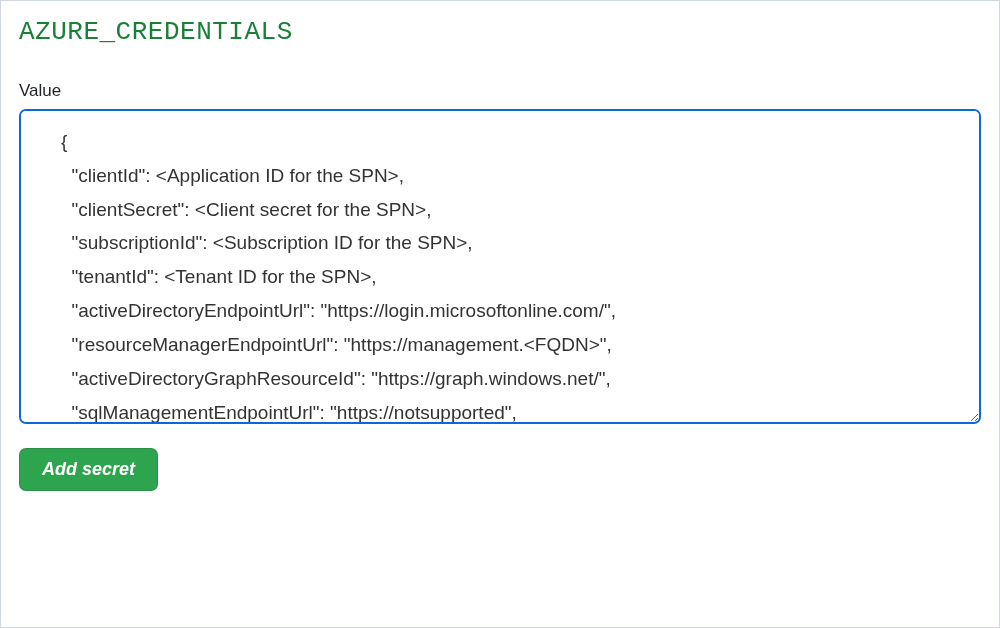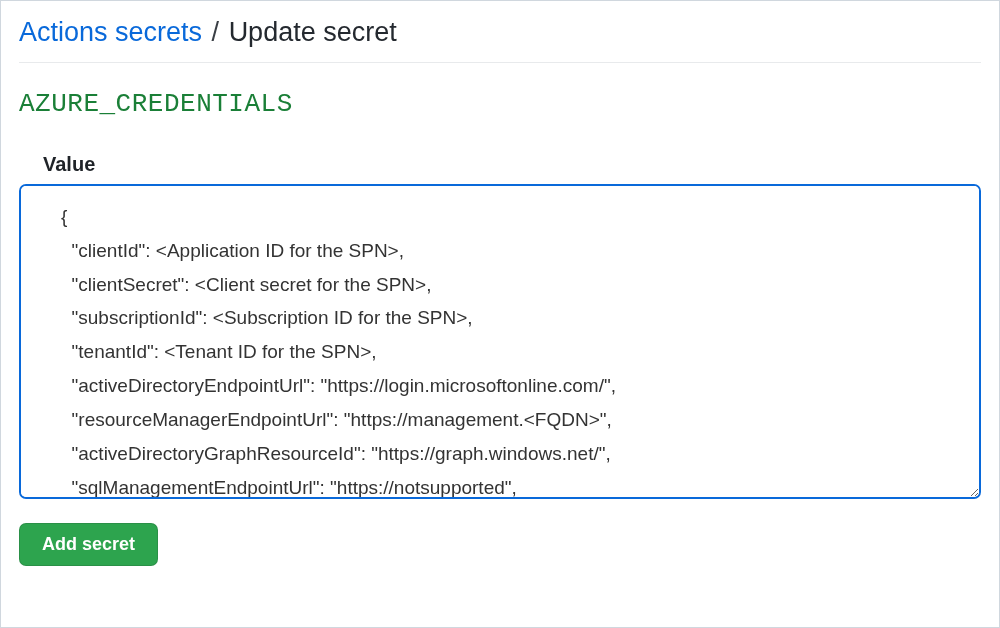--- a/index.html
+++ b/index.html
@@ -42,26 +42,25 @@
     }
     .secret-name {
       font-family: ui-monospace, SFMono-Regular, "SF Mono", Menlo, Consolas, "Liberation Mono", monospace;
       font-size: 26px;
       color: #1a7f37;
       font-weight: 400;
       margin-bottom: 34px;
       letter-spacing: 0.5px;
     }
     .field-label {
-      font-size: 20px;
-      font-weight: 700;
+      font-size: 17px;
+      font-weight: 400;
       color: #1f2328;
       display: block;
       margin-bottom: 8px;
-      margin-left: 24px;
     }
     .value-textarea {
       width: 100%;
       height: 315px;
       border: 2px solid #0969da;
       border-radius: 7px;
       padding: 14px 24px 14px 40px;
       font-family: -apple-system, BlinkMacSystemFont, "Segoe UI", Helvetica, Arial, sans-serif;
       font-size: 19px;
       line-height: 1.78;
@@ -76,32 +75,28 @@
       margin-top: 20px;
       padding: 10px 22px;
       background: #2da44e;
       color: #ffffff;
       border: 1px solid rgba(27,31,36,0.15);
       border-radius: 7px;
       font-size: 18px;
       font-weight: 600;
       cursor: pointer;
       font-family: inherit;
+      font-style: italic;
     }
   </style>
 </head>
 <body>
 
 <div class="container">
 
-  <h1 class="breadcrumb">
-    <a href="#" class="breadcrumb-link">Actions secrets</a>
-    <span class="breadcrumb-sep">/</span>
-    <span class="breadcrumb-current">Update secret</span>
-  </h1>
 
   <div class="secret-name">AZURE_CREDENTIALS</div>
 
   <label class="field-label">Value</label>
 
   <textarea class="value-textarea" spellcheck="false" style="">{
   "clientId": &lt;Application ID for the SPN&gt;,
   "clientSecret": &lt;Client secret for the SPN&gt;,
   "subscriptionId": &lt;Subscription ID for the SPN&gt;,
   "tenantId": &lt;Tenant ID for the SPN&gt;,

